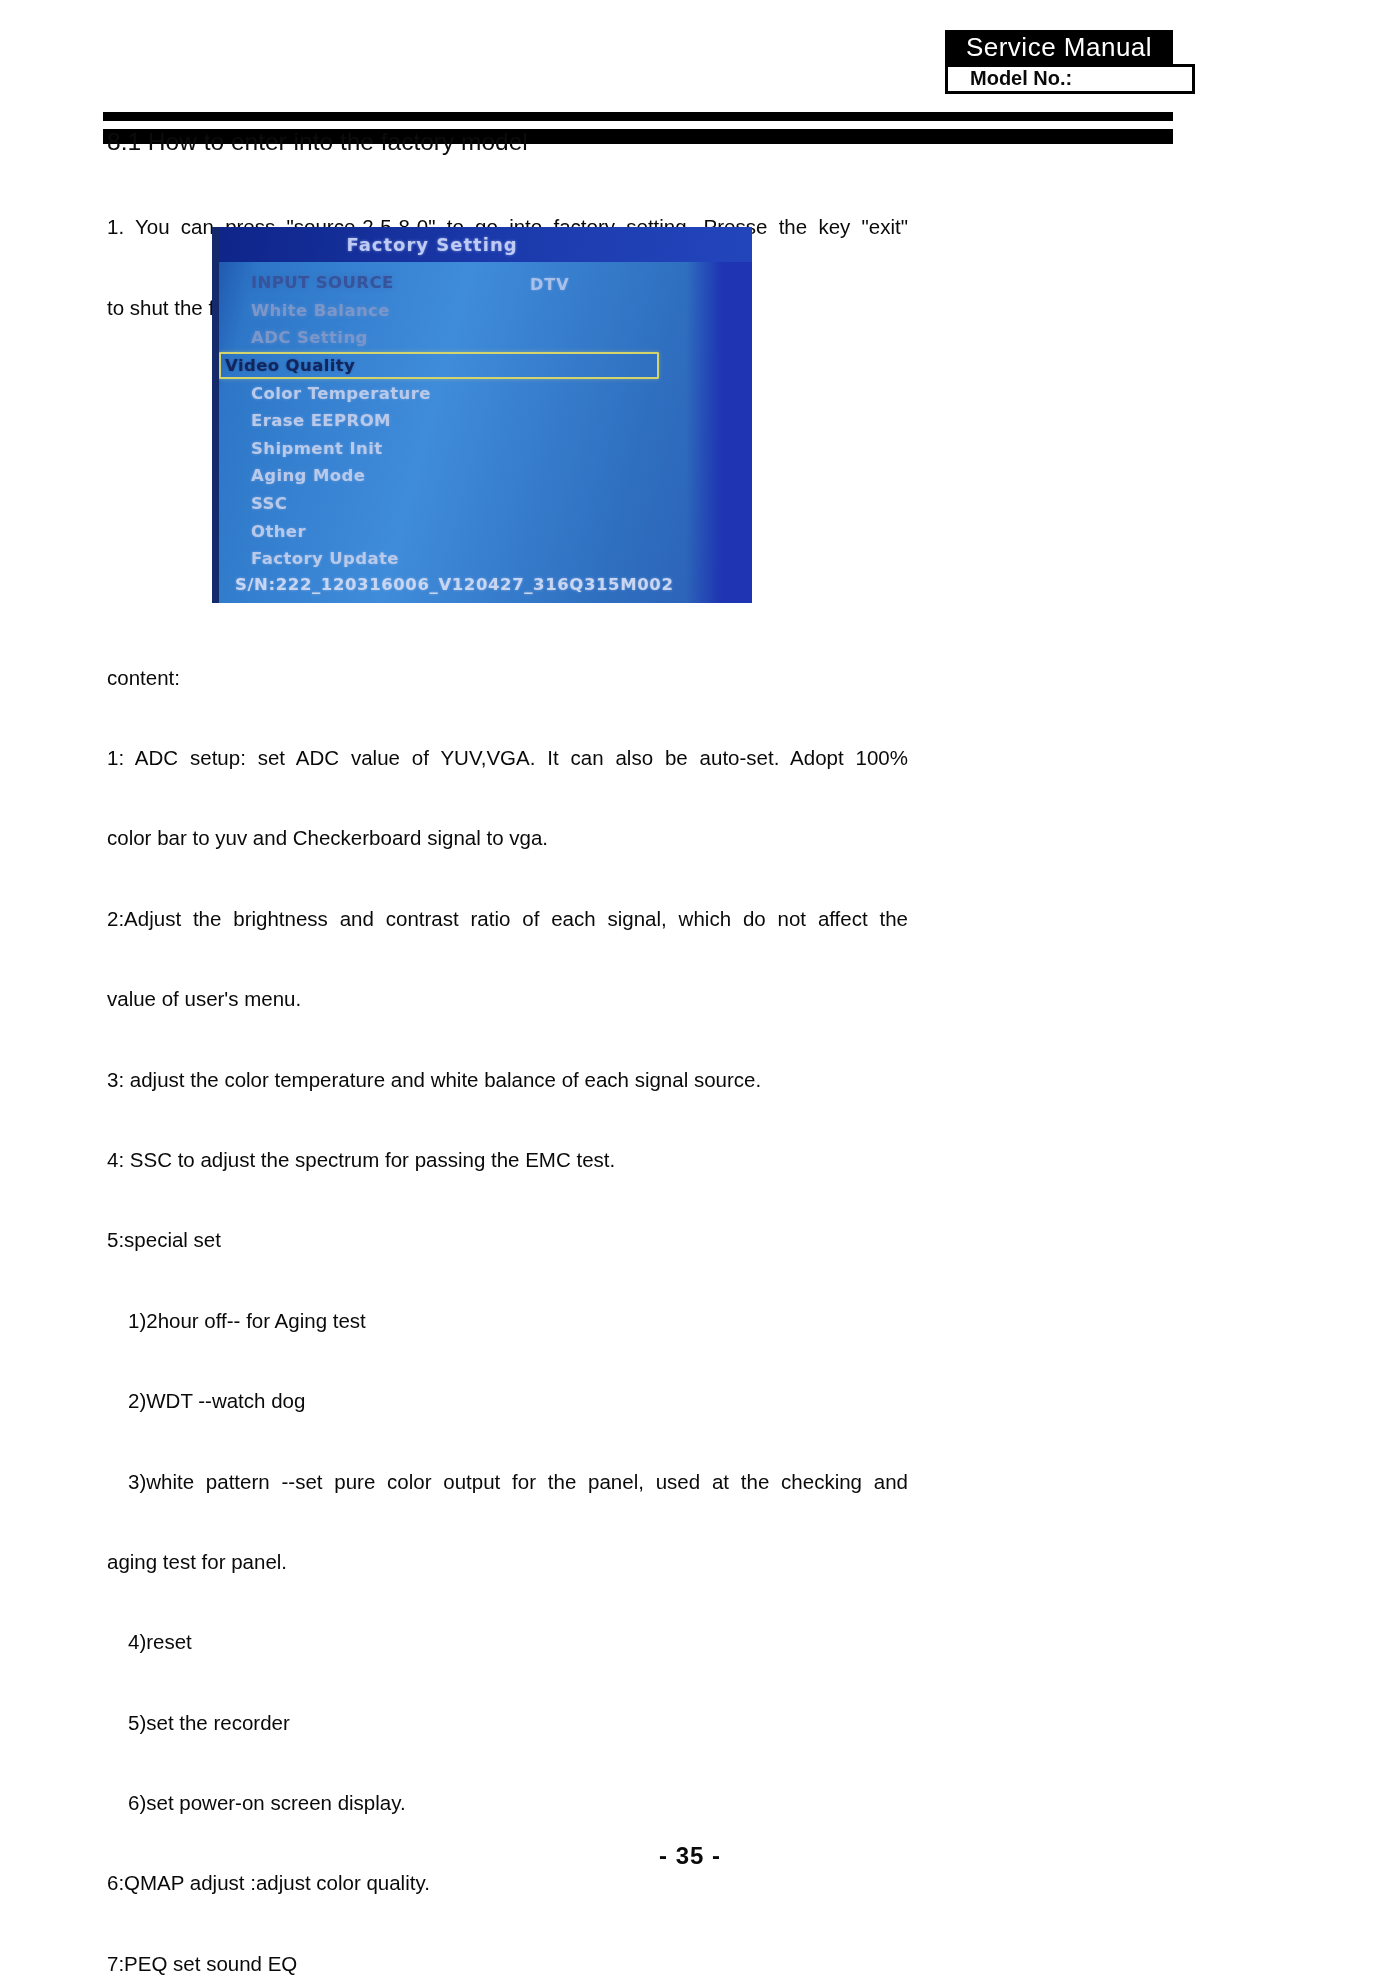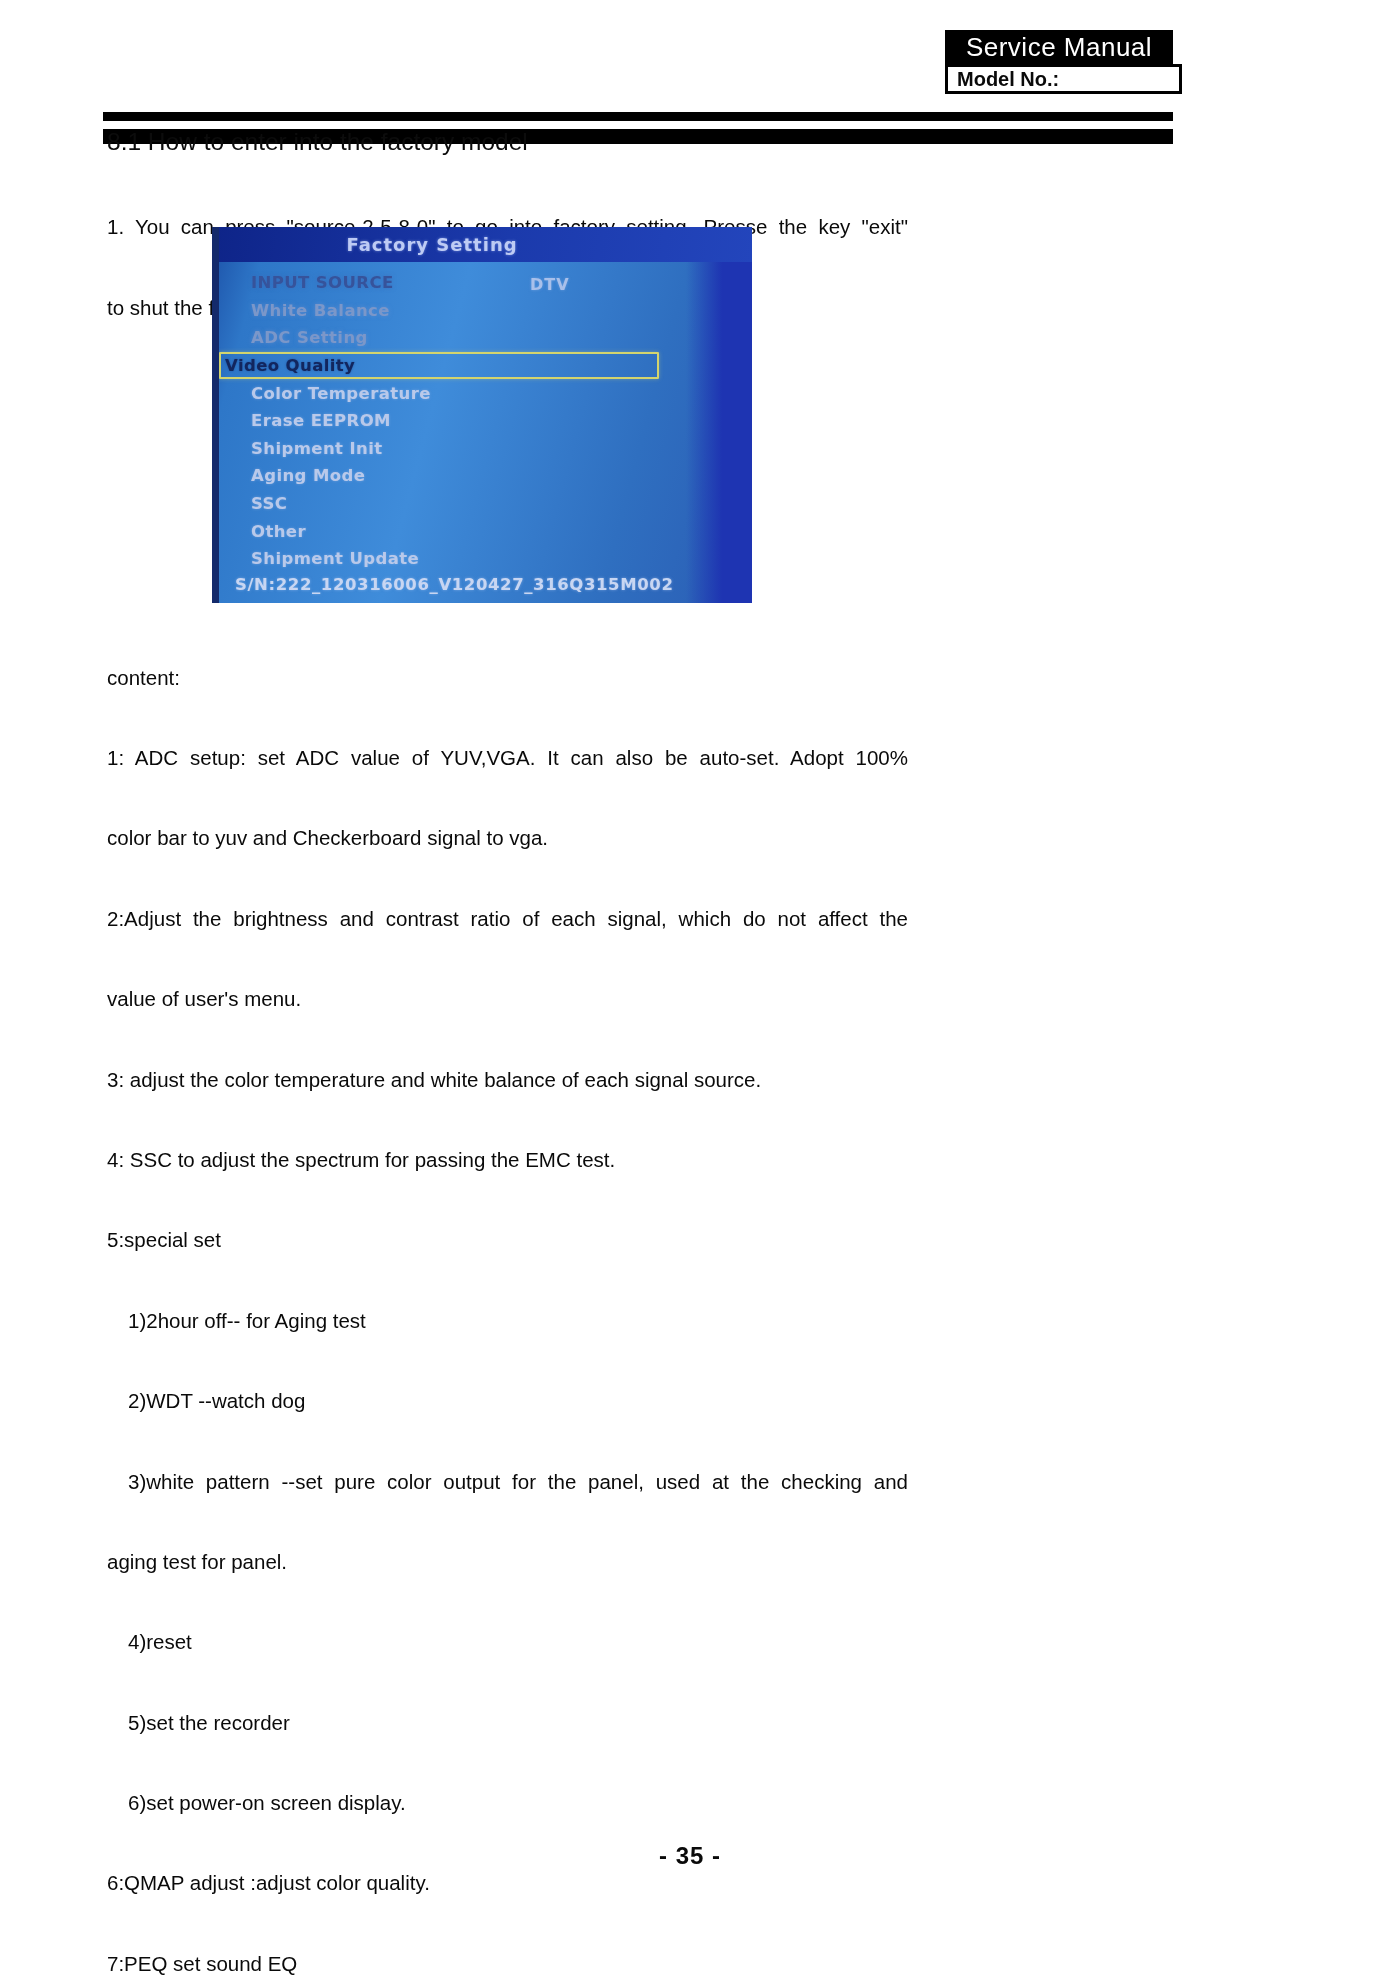--- a/index.html
+++ b/index.html
@@ -9,21 +9,21 @@
   }
   
   .svc-box{
     position:absolute;left:945px;top:30px;width:228px;height:34px;
     background:#000;color:#fff;display:flex;align-items:center;justify-content:center;
     font-size:26px;letter-spacing:0.5px;
   }
   .model-box{
     position:absolute;left:945px;top:64px;width:222px;height:24px;
     background:#fff;border:3px solid #000;
-    display:flex;align-items:center;padding-left:9px;
+    display:flex;align-items:flex-start;padding-left:22px;
     font-size:20px;font-weight:bold;
   }
   .rule1{position:absolute;left:103px;top:112px;width:1070px;height:9px;background:#000;}
   .rule2{position:absolute;left:103px;top:129px;width:1070px;height:15px;background:#000;}
 
   
   .sec-title{
     position:absolute;left:107px;top:128px;width:820px;
     font-size:24.5px;color:#0c0c0c;
   }
@@ -126,21 +126,21 @@
     <div class="m-item m-dim1">INPUT SOURCE</div>
     <div class="m-item m-dim2">White Balance</div>
     <div class="m-item m-dim2">ADC Setting</div>
     <div class="m-item m-highlight">Video Quality</div>
     <div class="m-item">Color Temperature</div>
     <div class="m-item">Erase EEPROM</div>
     <div class="m-item">Shipment Init</div>
     <div class="m-item">Aging Mode</div>
     <div class="m-item">SSC</div>
     <div class="m-item">Other</div>
-    <div class="m-item">Shipment Update</div>
+    <div class="m-item">Factory Update</div>
   </div>
   <div class="osd-serial">S/N:222_120316006_V120427_316Q315M002</div>
 </div>
 
 <div class="content">
   <div>content:</div>
   <div class="just">1: ADC setup: set ADC value of YUV,VGA. It can also be auto-set. Adopt 100%</div>
   <div>color bar to yuv and Checkerboard signal to vga.</div>
   <div class="just">2:Adjust the brightness and contrast ratio of each signal, which do not affect the</div>
   <div>value of user's menu.</div>

